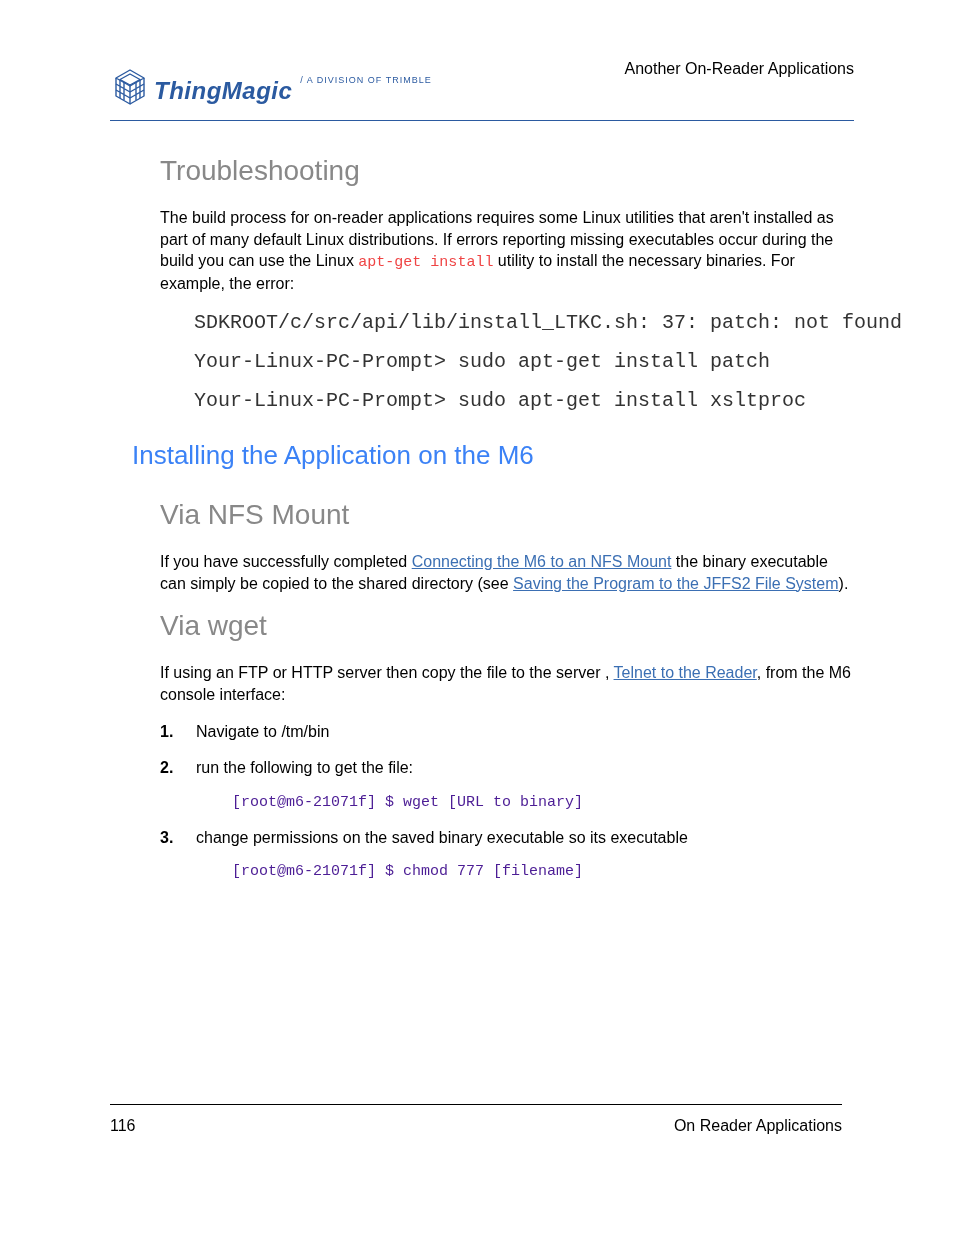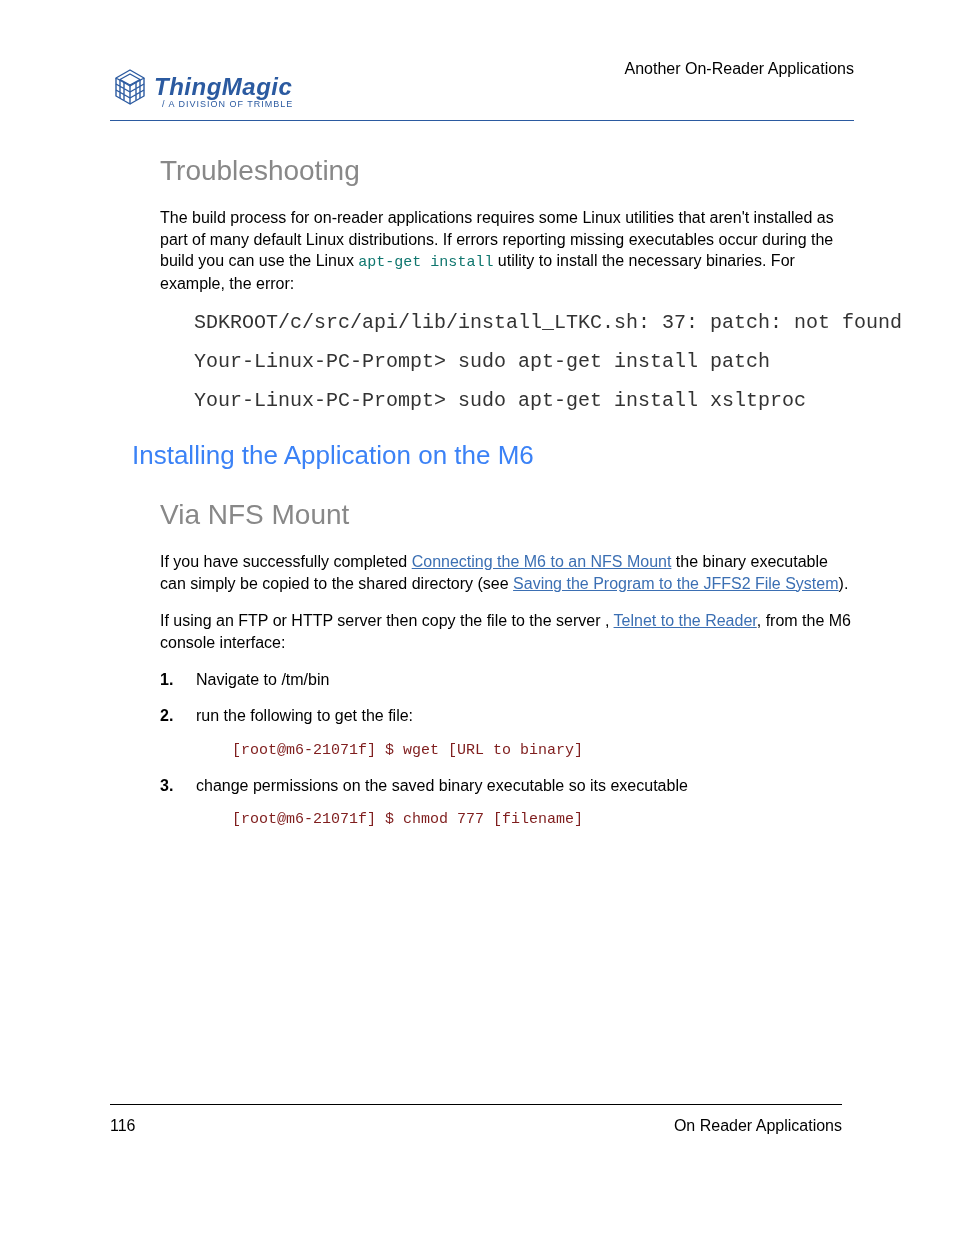--- a/index.html
+++ b/index.html
@@ -22,21 +22,21 @@
   }
   .logo-block {
     display: flex;
     align-items: center;
   }
   .logo-icon {
     margin-right: 4px;
   }
   .logo-text {
     display: flex;
-    flex-direction: column;
+    flex-direction: row;
   }
   .logo-main {
     font-size: 24px;
     font-weight: bold;
     font-style: italic;
     color: #2b5aa0;
     letter-spacing: 0.5px;
   }
   .logo-sub {
     font-size: 9px;
@@ -70,34 +70,34 @@
     margin-bottom: 28px;
   }
   .body-text {
     font-size: 16px;
     line-height: 1.35;
     margin-bottom: 16px;
   }
   .code-inline {
     font-family: "Courier New", monospace;
     font-size: 15px;
-    color: #0f766e;
+    color: #ef4444;
   }
   .code-block {
     font-family: "Courier New", monospace;
     font-size: 20px;
     color: #333;
     margin-left: 34px;
     margin-bottom: 16px;
     white-space: pre;
   }
   .code-block-l2 {
     font-family: "Courier New", monospace;
     font-size: 15px;
-    color: #7f1d1d;
+    color: #4c1d95;
     margin-left: 36px;
     margin-top: 14px;
     white-space: pre;
   }
   .link {
     color: #3b6fb3;
     text-decoration: underline;
   }
   ol.steps {
     list-style: none;
@@ -172,20 +172,21 @@
   <div class="code-block">Your-Linux-PC-Prompt&gt; sudo apt-get install xsltproc</div>
 
   <div class="h2">Installing the Application on the M6</div>
 
   <div class="h3">Via NFS Mount</div>
 
   <p class="body-text">
     <span>If you have successfully completed </span><a class="link">Connecting the M6 to an NFS Mount</a><span> the binary executable can simply be copied to the shared directory (see </span><a class="link">Saving the Program to the JFFS2 File System</a><span>).</span>
   </p>
 
+  <div class="h3">Via wget</div>
 
   <p class="body-text">
     <span>If using an FTP or HTTP server then copy the file to the server , </span><a class="link">Telnet to the Reader</a><span>, from the M6 console interface:</span>
   </p>
 
   <ol class="steps">
     <li>
       <span>Navigate to /tm/bin</span>
     </li>
     <li>

